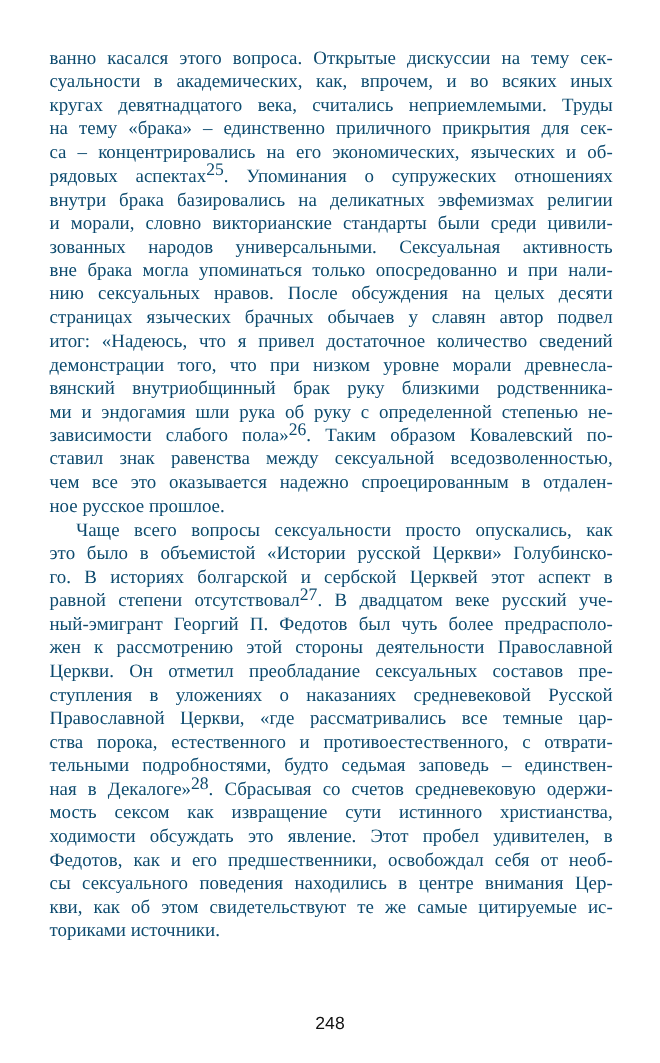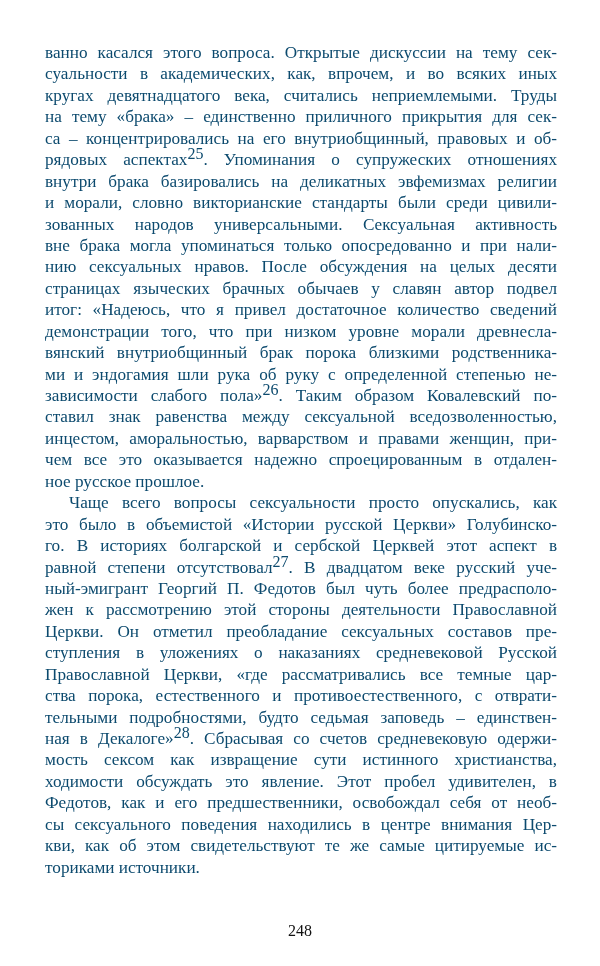--- a/index.html
+++ b/index.html
@@ -8,47 +8,46 @@
     position: absolute; left: 45px; top: 42px; width: 512px;
     font-family: "Liberation Serif", "DejaVu Serif", serif;
     font-size: 17.2px; line-height: 21.45px; color: #0c4a6e;
   }
   .line { display: block; white-space: nowrap; text-align: justify; text-align-last: justify; height: 21.45px; }
   .line.last { text-align-last: left; }
   .line.indent { padding-left: 24px; }
   sup { font-size: 16px; line-height: 0; vertical-align: 6px; }
   .page-number {
     position: absolute; left: 0; width: 600px; top: 922px; text-align: center;
-    font-family: Liberation Serif, serif; font-size: 16px; color: #111111;
+    font-family: Liberation Sans, sans-serif; font-size: 16px; color: #111111;
   }
 </style>
 </head>
 <body>
 
 <div class="page" id="page-body">
     <div>
       <span class="line">ванно касался этого вопроса. Открытые дискуссии на тему сек-</span>
       <span class="line">суальности в академических, как, впрочем, и во всяких иных</span>
       <span class="line">кругах девятнадцатого века, считались неприемлемыми. Труды</span>
       <span class="line">на тему «брака» – единственно приличного прикрытия для сек-</span>
-      <span class="line">са – концентрировались на его внутриобщинный, правовых и об-</span>
+      <span class="line">са – концентрировались на его экономических, языческих и об-</span>
       <span class="line">рядовых аспектах<sup>25</sup>. Упоминания о супружеских отношениях</span>
       <span class="line">внутри брака базировались на деликатных эвфемизмах религии</span>
       <span class="line">и морали, словно викторианские стандарты были среди цивили-</span>
       <span class="line">зованных народов универсальными. Сексуальная активность</span>
       <span class="line">вне брака могла упоминаться только опосредованно и при нали-</span>
       <span class="line">нию сексуальных нравов. После обсуждения на целых десяти</span>
       <span class="line">страницах языческих  брачных обычаев у славян автор подвел</span>
       <span class="line">итог: «Надеюсь, что я привел достаточное количество сведений</span>
       <span class="line">демонстрации того, что при низком уровне морали древнесла-</span>
-      <span class="line">вянский внутриобщинный брак порока близкими родственника-</span>
+      <span class="line">вянский внутриобщинный брак руку близкими родственника-</span>
       <span class="line">ми и эндогамия шли рука об руку с определенной степенью не-</span>
       <span class="line">зависимости слабого пола»<sup>26</sup>. Таким образом Ковалевский по-</span>
       <span class="line">ставил знак равенства между сексуальной вседозволенностью,</span>
-      <span class="line">инцестом, аморальностью, варварством и правами женщин, при-</span>
       <span class="line">чем все это оказывается надежно спроецированным в отдален-</span>
       <span class="line last">ное русское прошлое.</span>
     </div>
     <div>
       <span class="line indent">Чаще всего вопросы сексуальности просто опускались, как</span>
       <span class="line">это было в объемистой «Истории русской Церкви» Голубинско-</span>
       <span class="line">го. В историях болгарской и сербской Церквей этот аспект в</span>
       <span class="line">равной степени отсутствовал<sup>27</sup>. В двадцатом веке русский уче-</span>
       <span class="line">ный-эмигрант Георгий П. Федотов был чуть более предрасполо-</span>
       <span class="line">жен к рассмотрению этой стороны деятельности Православной</span>

